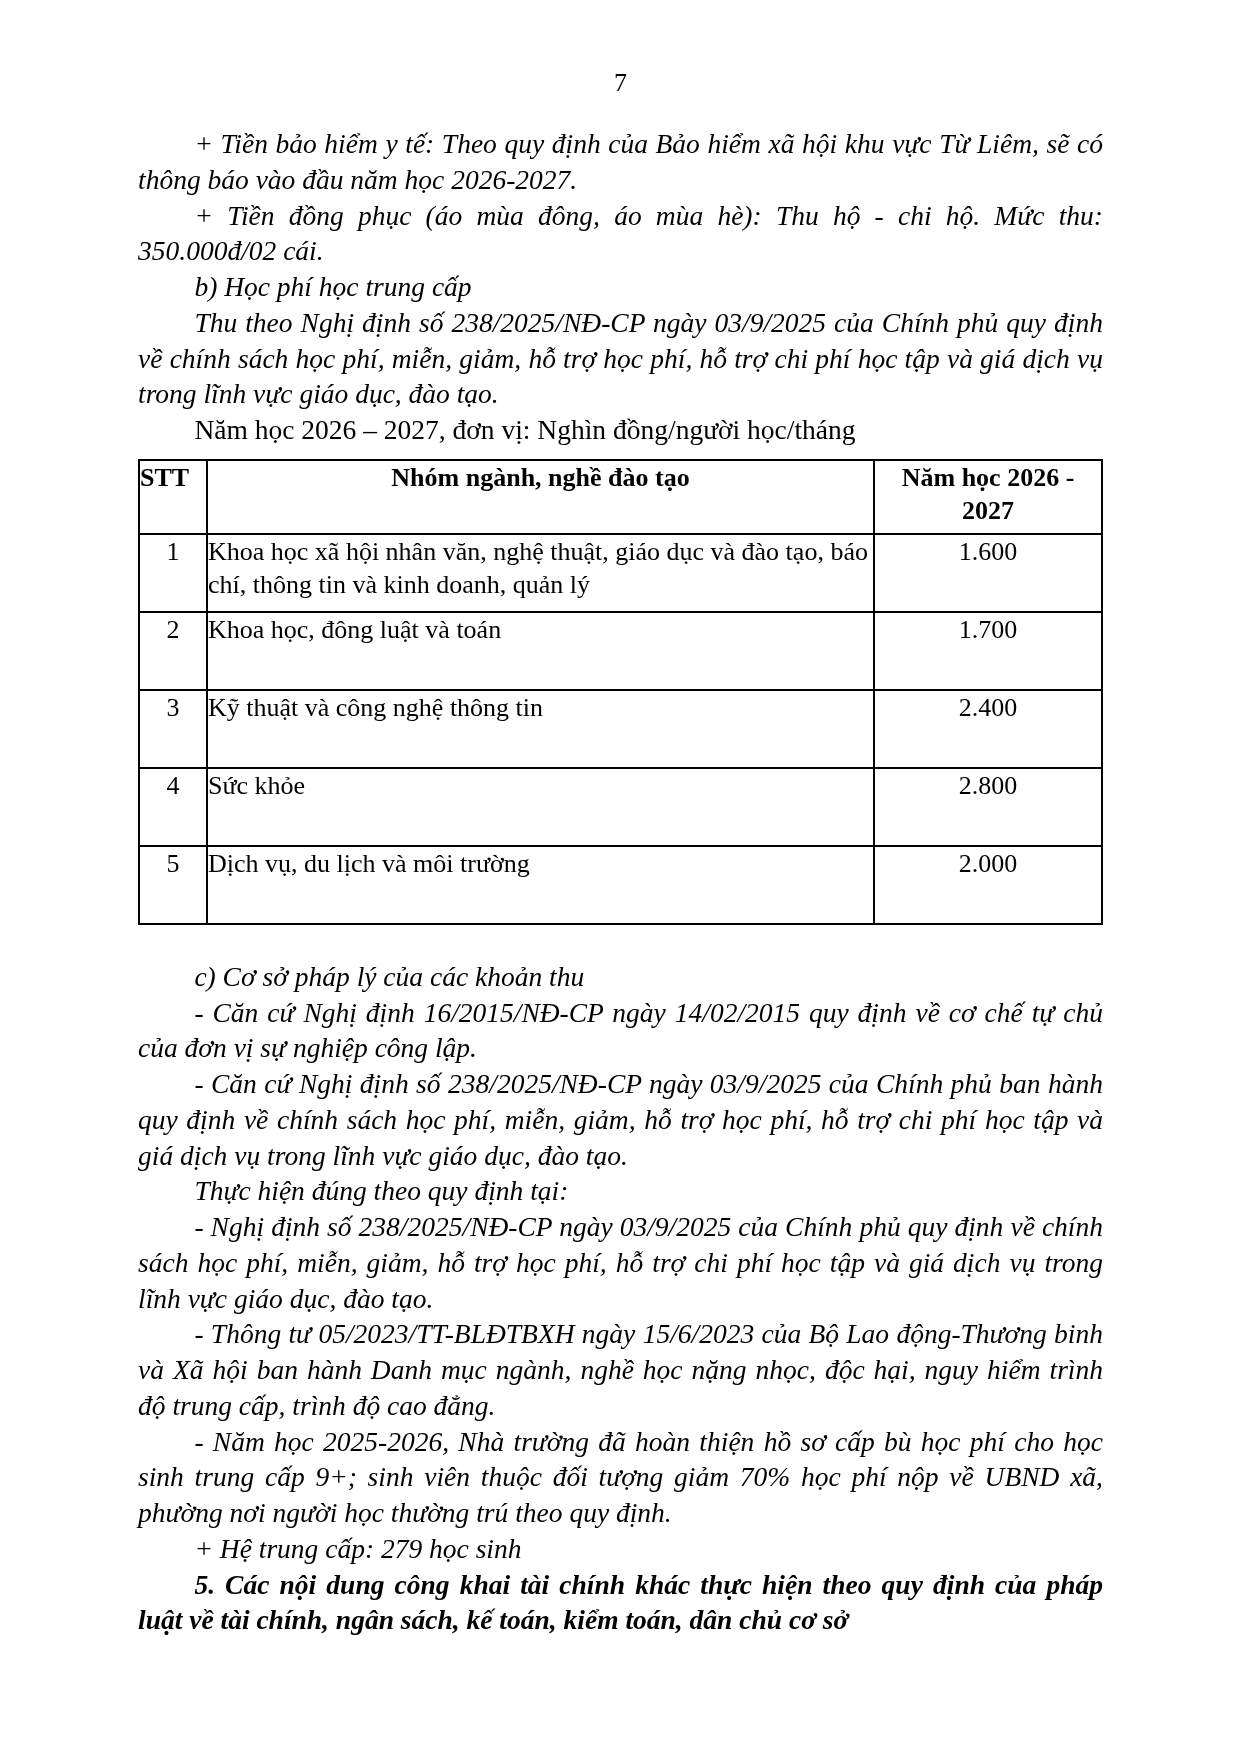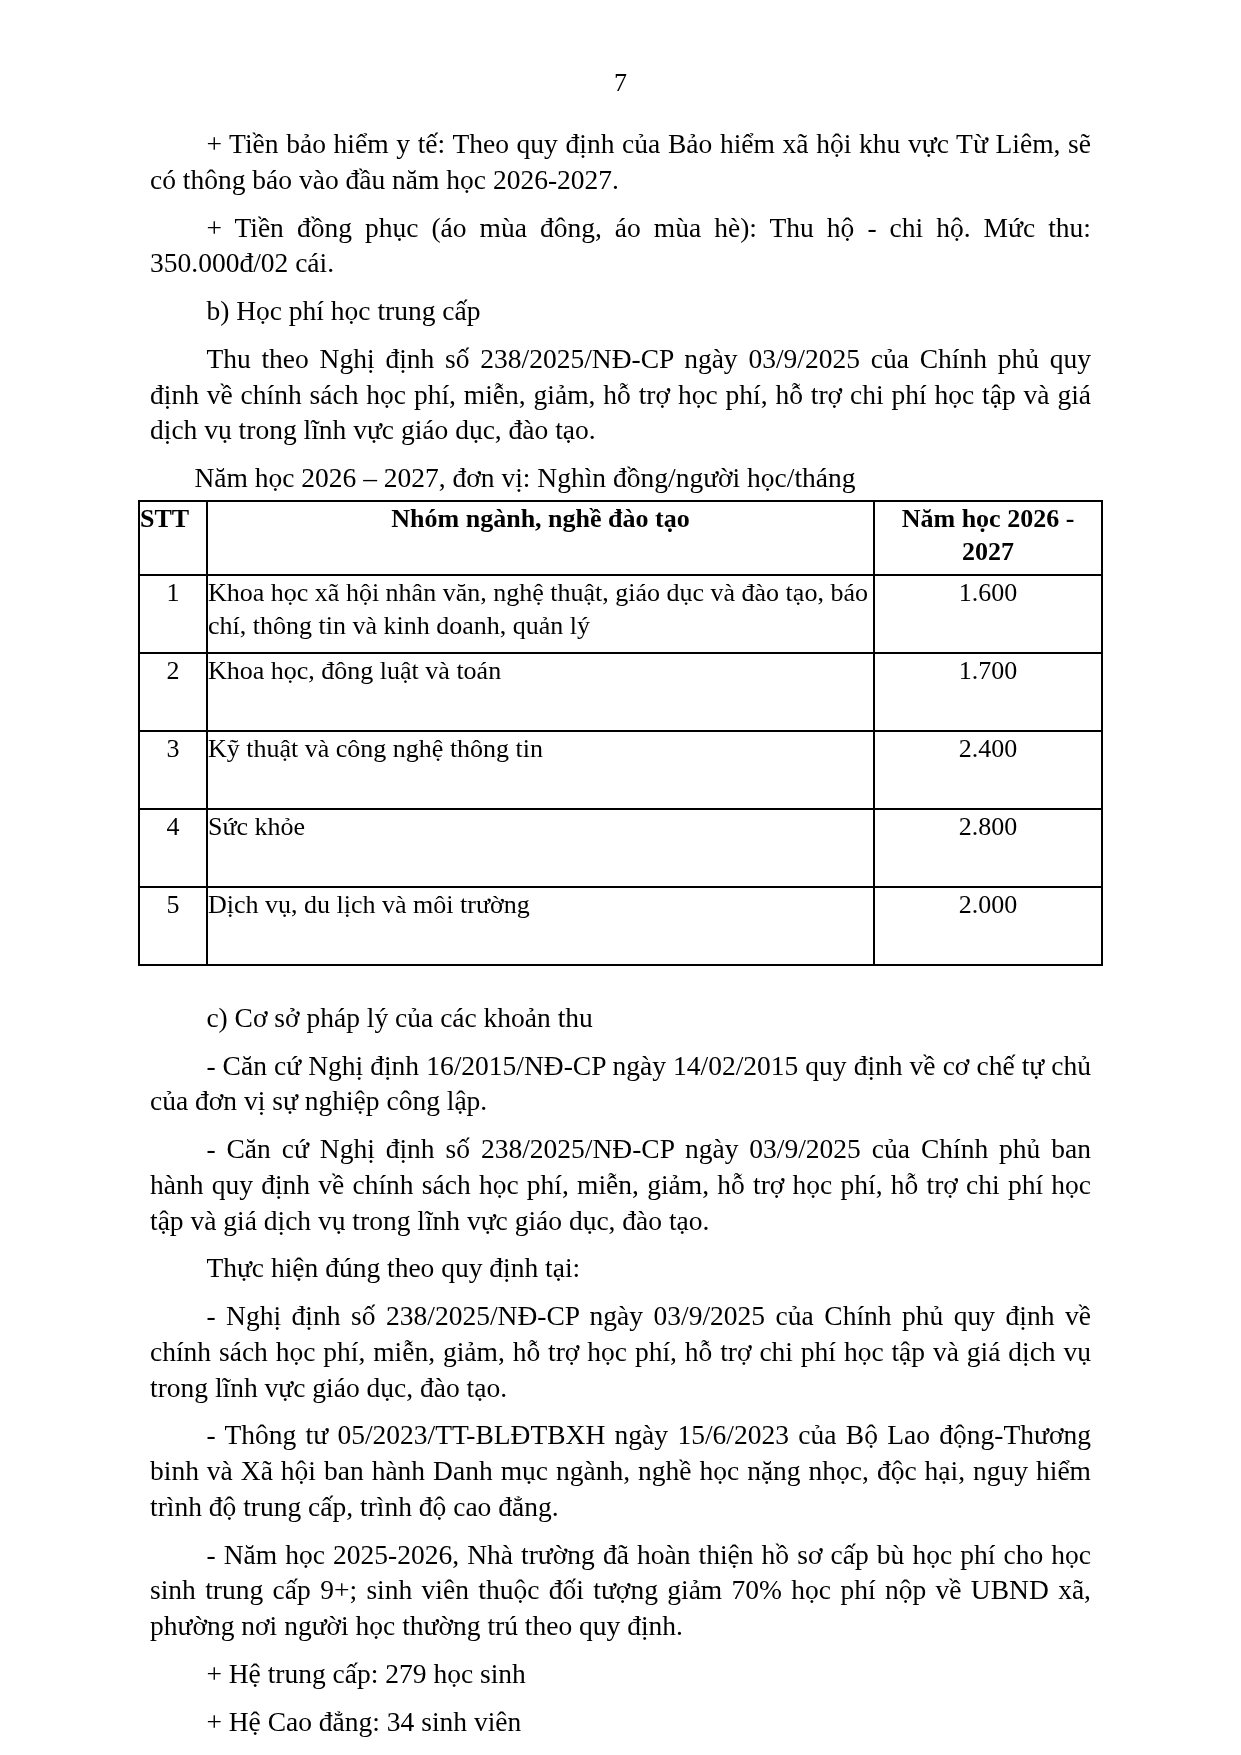--- a/index.html
+++ b/index.html
@@ -25,27 +25,28 @@
     text-align: center;
     font-size: 26px;
     line-height: 1;
     margin: 10px 0 0 0;
     height: 30px;
   }
   .body-block {
     margin-top: 26px;
   }
   p.para {
-    margin: 12px;
+    margin: 0;
     font-size: 27.5px;
     line-height: 1.30;
     text-align: justify;
     text-justify: inter-word;
     text-indent: 2.05em;
     hyphens: none;
+    font-style: italic;
   }
   p.para.bold {
     font-weight: bold;
   }
   p.para.last-line-left {
     text-align-last: left;
   }
   p.tight {
     text-align: left;
   }
@@ -54,21 +55,21 @@
   .table-caption {
     margin: 0;
     font-size: 27.5px;
     line-height: 1.30;
     text-indent: 2.05em;
     text-align: left;
   }
   table.fee-table {
     border-collapse: collapse;
     width: 100%;
-    margin-top: 4px;
+    margin-top: 11px;
     margin-bottom: 6px;
     table-layout: fixed;
   }
   table.fee-table td,
   table.fee-table th {
     border: 2px solid #000000;
     padding: 0;
     font-size: 26px;
     line-height: 1.28;
     vertical-align: top;
@@ -174,17 +175,16 @@
 
   <div class="after-table">
     <p class="para tight">c) Cơ sở pháp lý của các khoản thu</p>
     <p class="para">- Căn cứ Nghị định 16/2015/NĐ-CP ngày 14/02/2015 quy định về cơ chế tự chủ của đơn vị sự nghiệp công lập.</p>
     <p class="para">- Căn cứ Nghị định số 238/2025/NĐ-CP ngày 03/9/2025 của Chính phủ ban hành quy định về chính sách học phí, miễn, giảm, hỗ trợ học phí, hỗ trợ chi phí học tập và giá dịch vụ trong lĩnh vực giáo dục, đào tạo.</p>
     <p class="para tight">Thực hiện đúng theo quy định tại:</p>
     <p class="para">- Nghị định số 238/2025/NĐ-CP ngày 03/9/2025 của Chính phủ quy định về chính sách học phí, miễn, giảm, hỗ trợ học phí, hỗ trợ chi phí học tập và giá dịch vụ trong lĩnh vực giáo dục, đào tạo.</p>
     <p class="para">- Thông tư 05/2023/TT-BLĐTBXH ngày 15/6/2023 của Bộ Lao động-Thương binh và Xã hội ban hành Danh mục ngành, nghề học nặng nhọc, độc hại, nguy hiểm trình độ trung cấp, trình độ cao đẳng.</p>
     <p class="para">- Năm học 2025-2026, Nhà trường đã hoàn thiện hồ sơ cấp bù học phí cho học sinh trung cấp 9+; sinh viên thuộc đối tượng giảm 70% học phí nộp về UBND xã, phường nơi người học thường trú theo quy định.</p>
     <p class="para tight">+ Hệ trung cấp: 279 học sinh</p>
-    <p class="para tight">+ Hệ Cao đẳng: 34 sinh viên</p>
     <p class="para bold last-line-left">5. Các nội dung công khai tài chính khác thực hiện theo quy định của pháp luật về tài chính, ngân sách, kế toán, kiểm toán, dân chủ cơ sở</p>
   </div>
 
 </div>
 
 </body></html>

